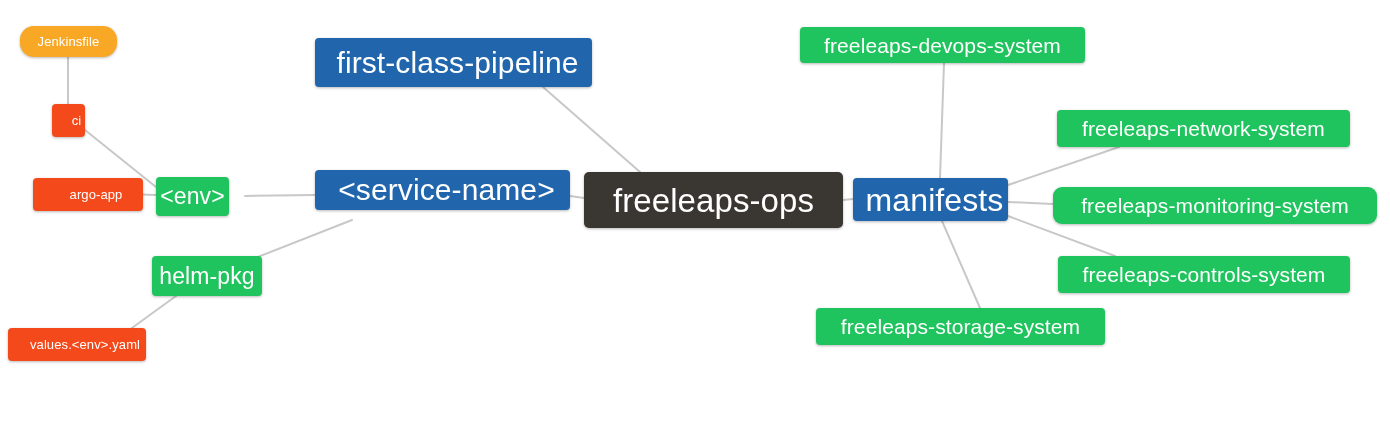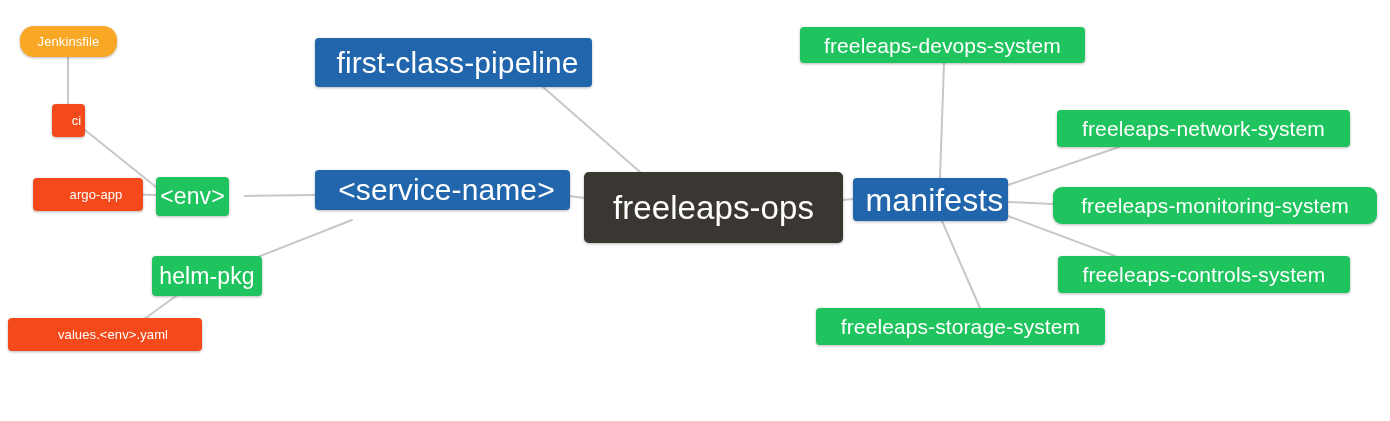--- a/index.html
+++ b/index.html
@@ -93,30 +93,30 @@
       </div>
       <div class="node red t-xs" style="left: 33px; top: 178px; width: 110px; height: 33px;">
         <span>argo-app</span>
       </div>
       <div class="node green t-md" style="left: 156px; top: 177px; width: 73px; height: 39px;">
         <span>&lt;env&gt;</span>
       </div>
       <div class="node green t-md" style="left: 152px; top: 256px; width: 110px; height: 40px;">
         <span>helm-pkg</span>
       </div>
-      <div class="node red t-xs" style="left: 8px; top: 318px; width: 194px; height: 33px;">
+      <div class="node red t-xs" style="left: 8px; top: 328px; width: 138px; height: 33px;">
         <span>values.&lt;env&gt;.yaml</span>
       </div>
       <div class="node blue t-xl" style="left: 315px; top: 38px; width: 277px; height: 49px;">
         <span>first-class-pipeline</span>
       </div>
       <div class="node blue t-xl" style="left: 315px; top: 170px; width: 255px; height: 40px;">
         <span>&lt;service-name&gt;</span>
       </div>
-      <div class="node root t-root" style="left: 584px; top: 172px; width: 259px; height: 71px;">
+      <div class="node root t-root" style="left: 584px; top: 172px; width: 259px; height: 56px;">
         <span>freeleaps-ops</span>
       </div>
       <div class="node blue t-lg" style="left: 853px; top: 178px; width: 155px; height: 43px;">
         <span>manifests</span>
       </div>
       <div class="node green t-sm" style="left: 800px; top: 27px; width: 285px; height: 36px;">
         <span>freeleaps-devops-system</span>
       </div>
       <div class="node green t-sm" style="left: 1057px; top: 110px; width: 293px; height: 37px;">
         <span>freeleaps-network-system</span>

